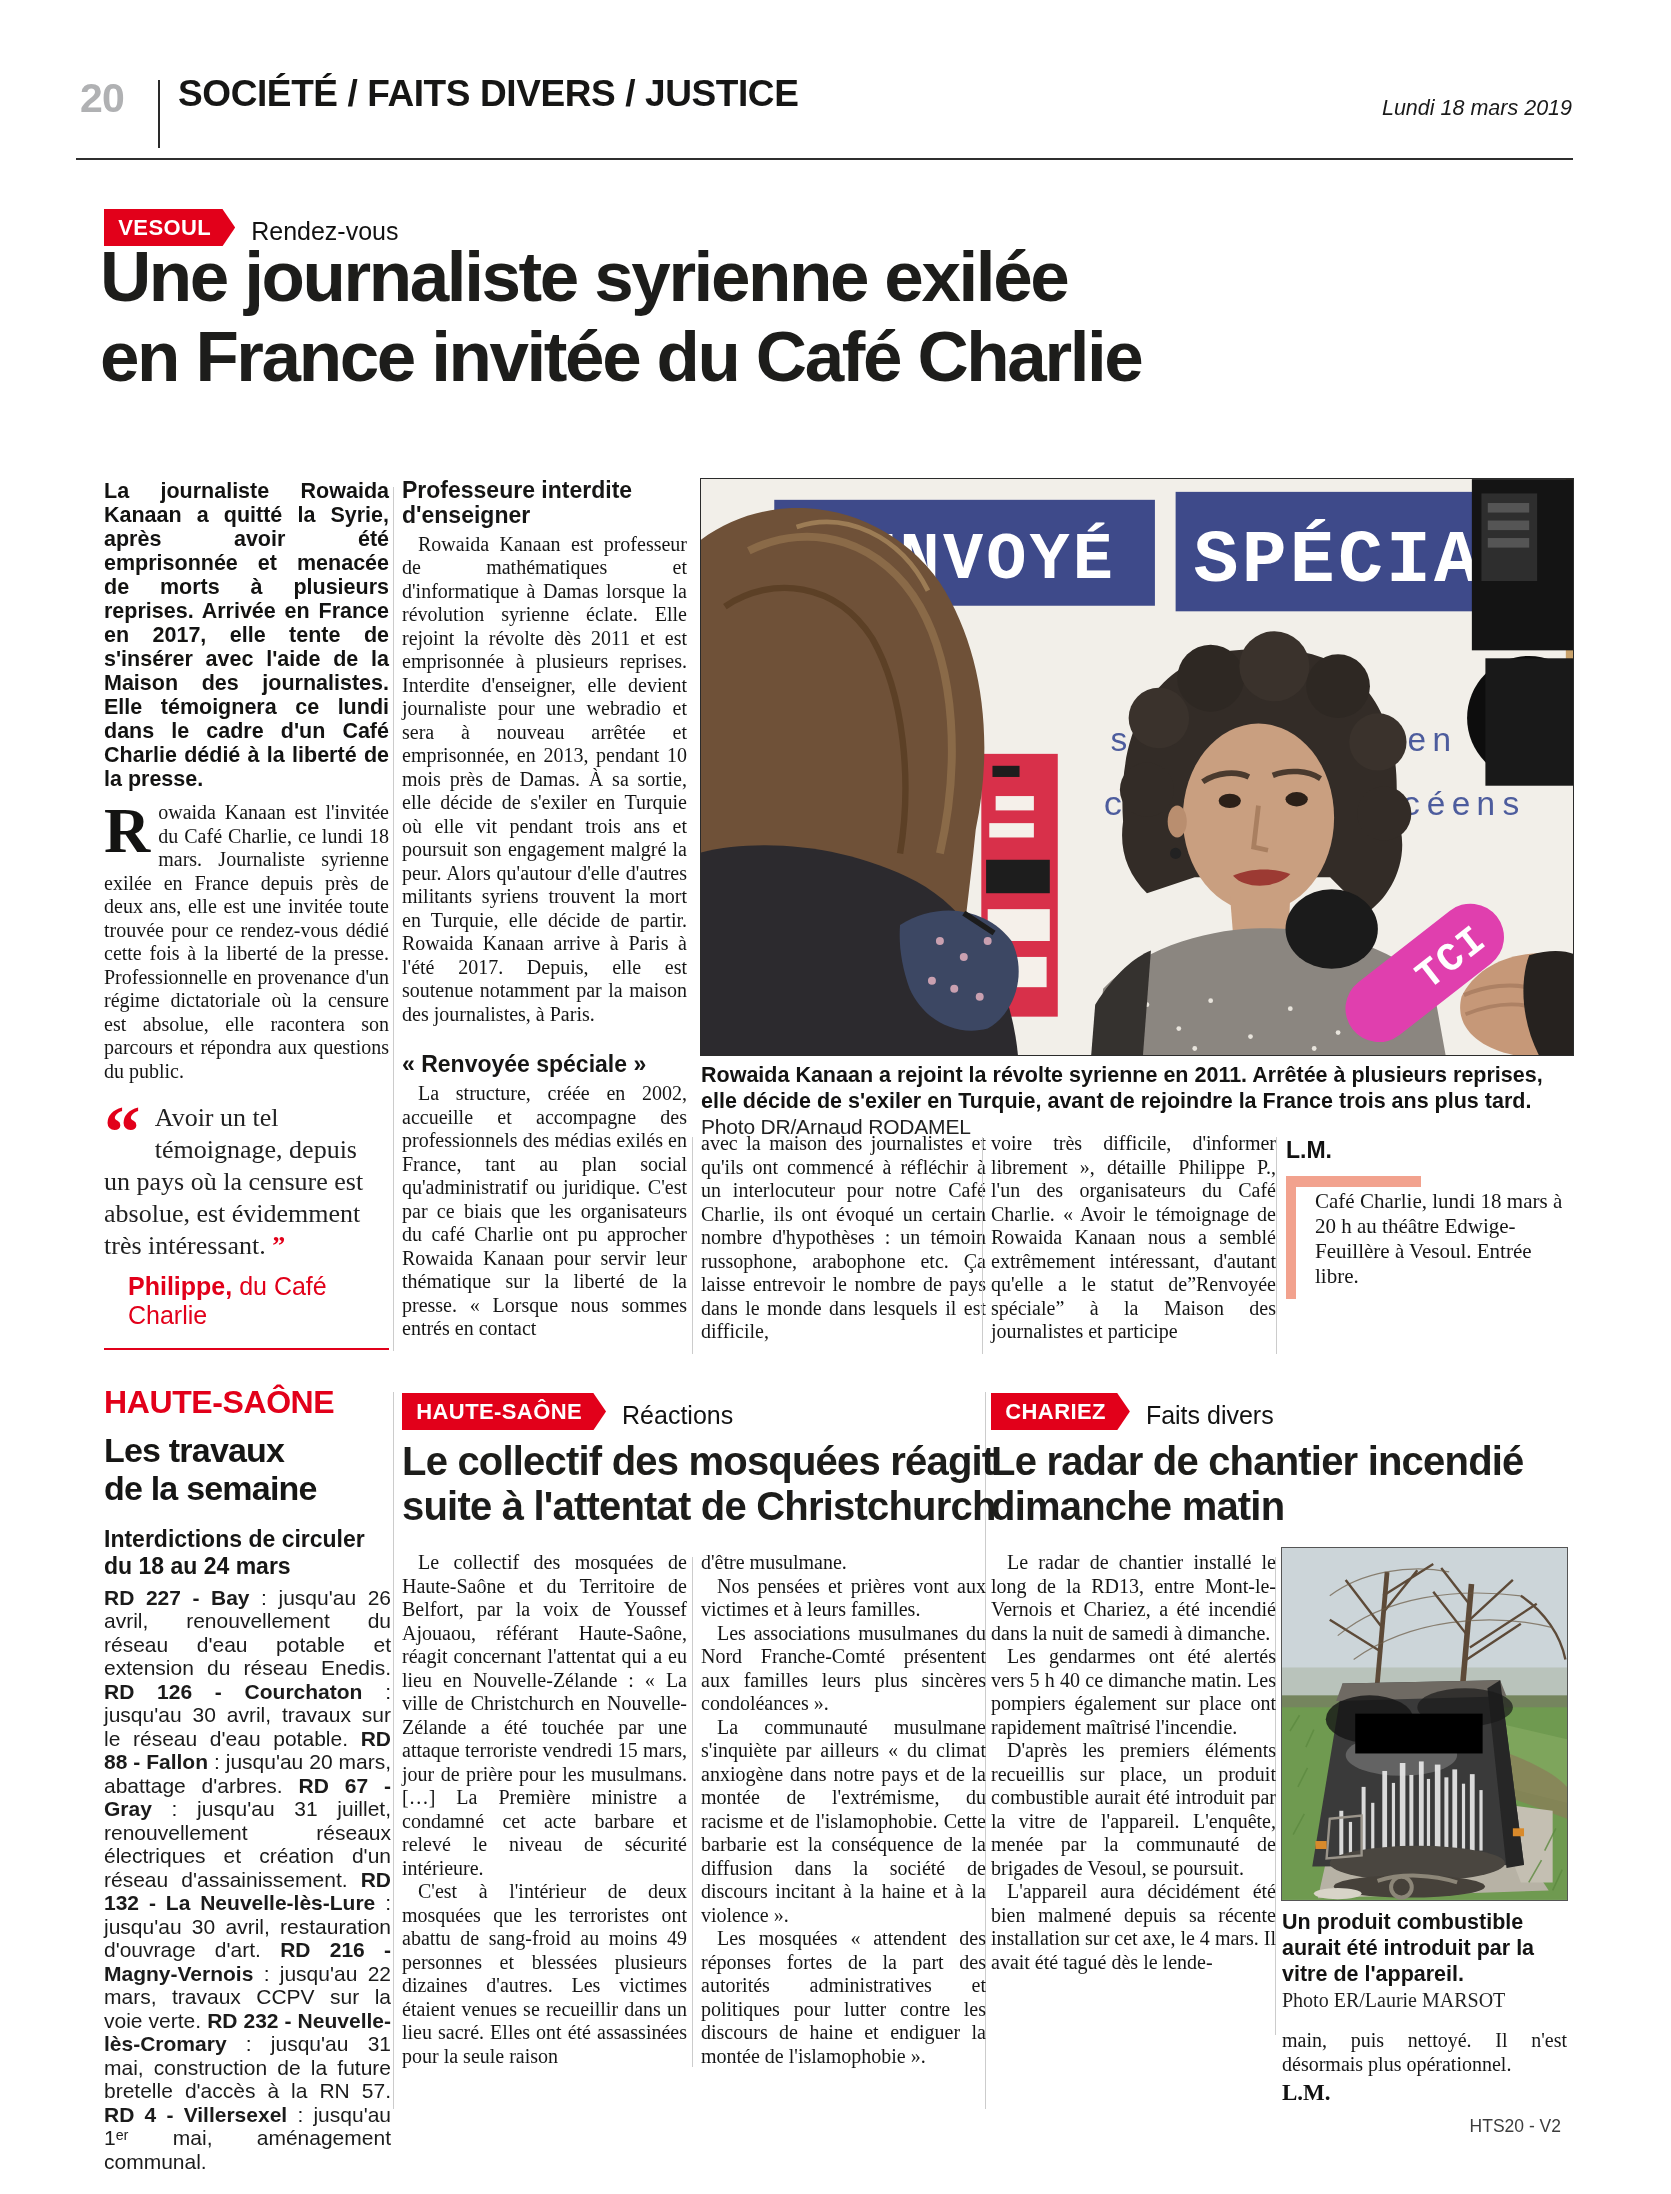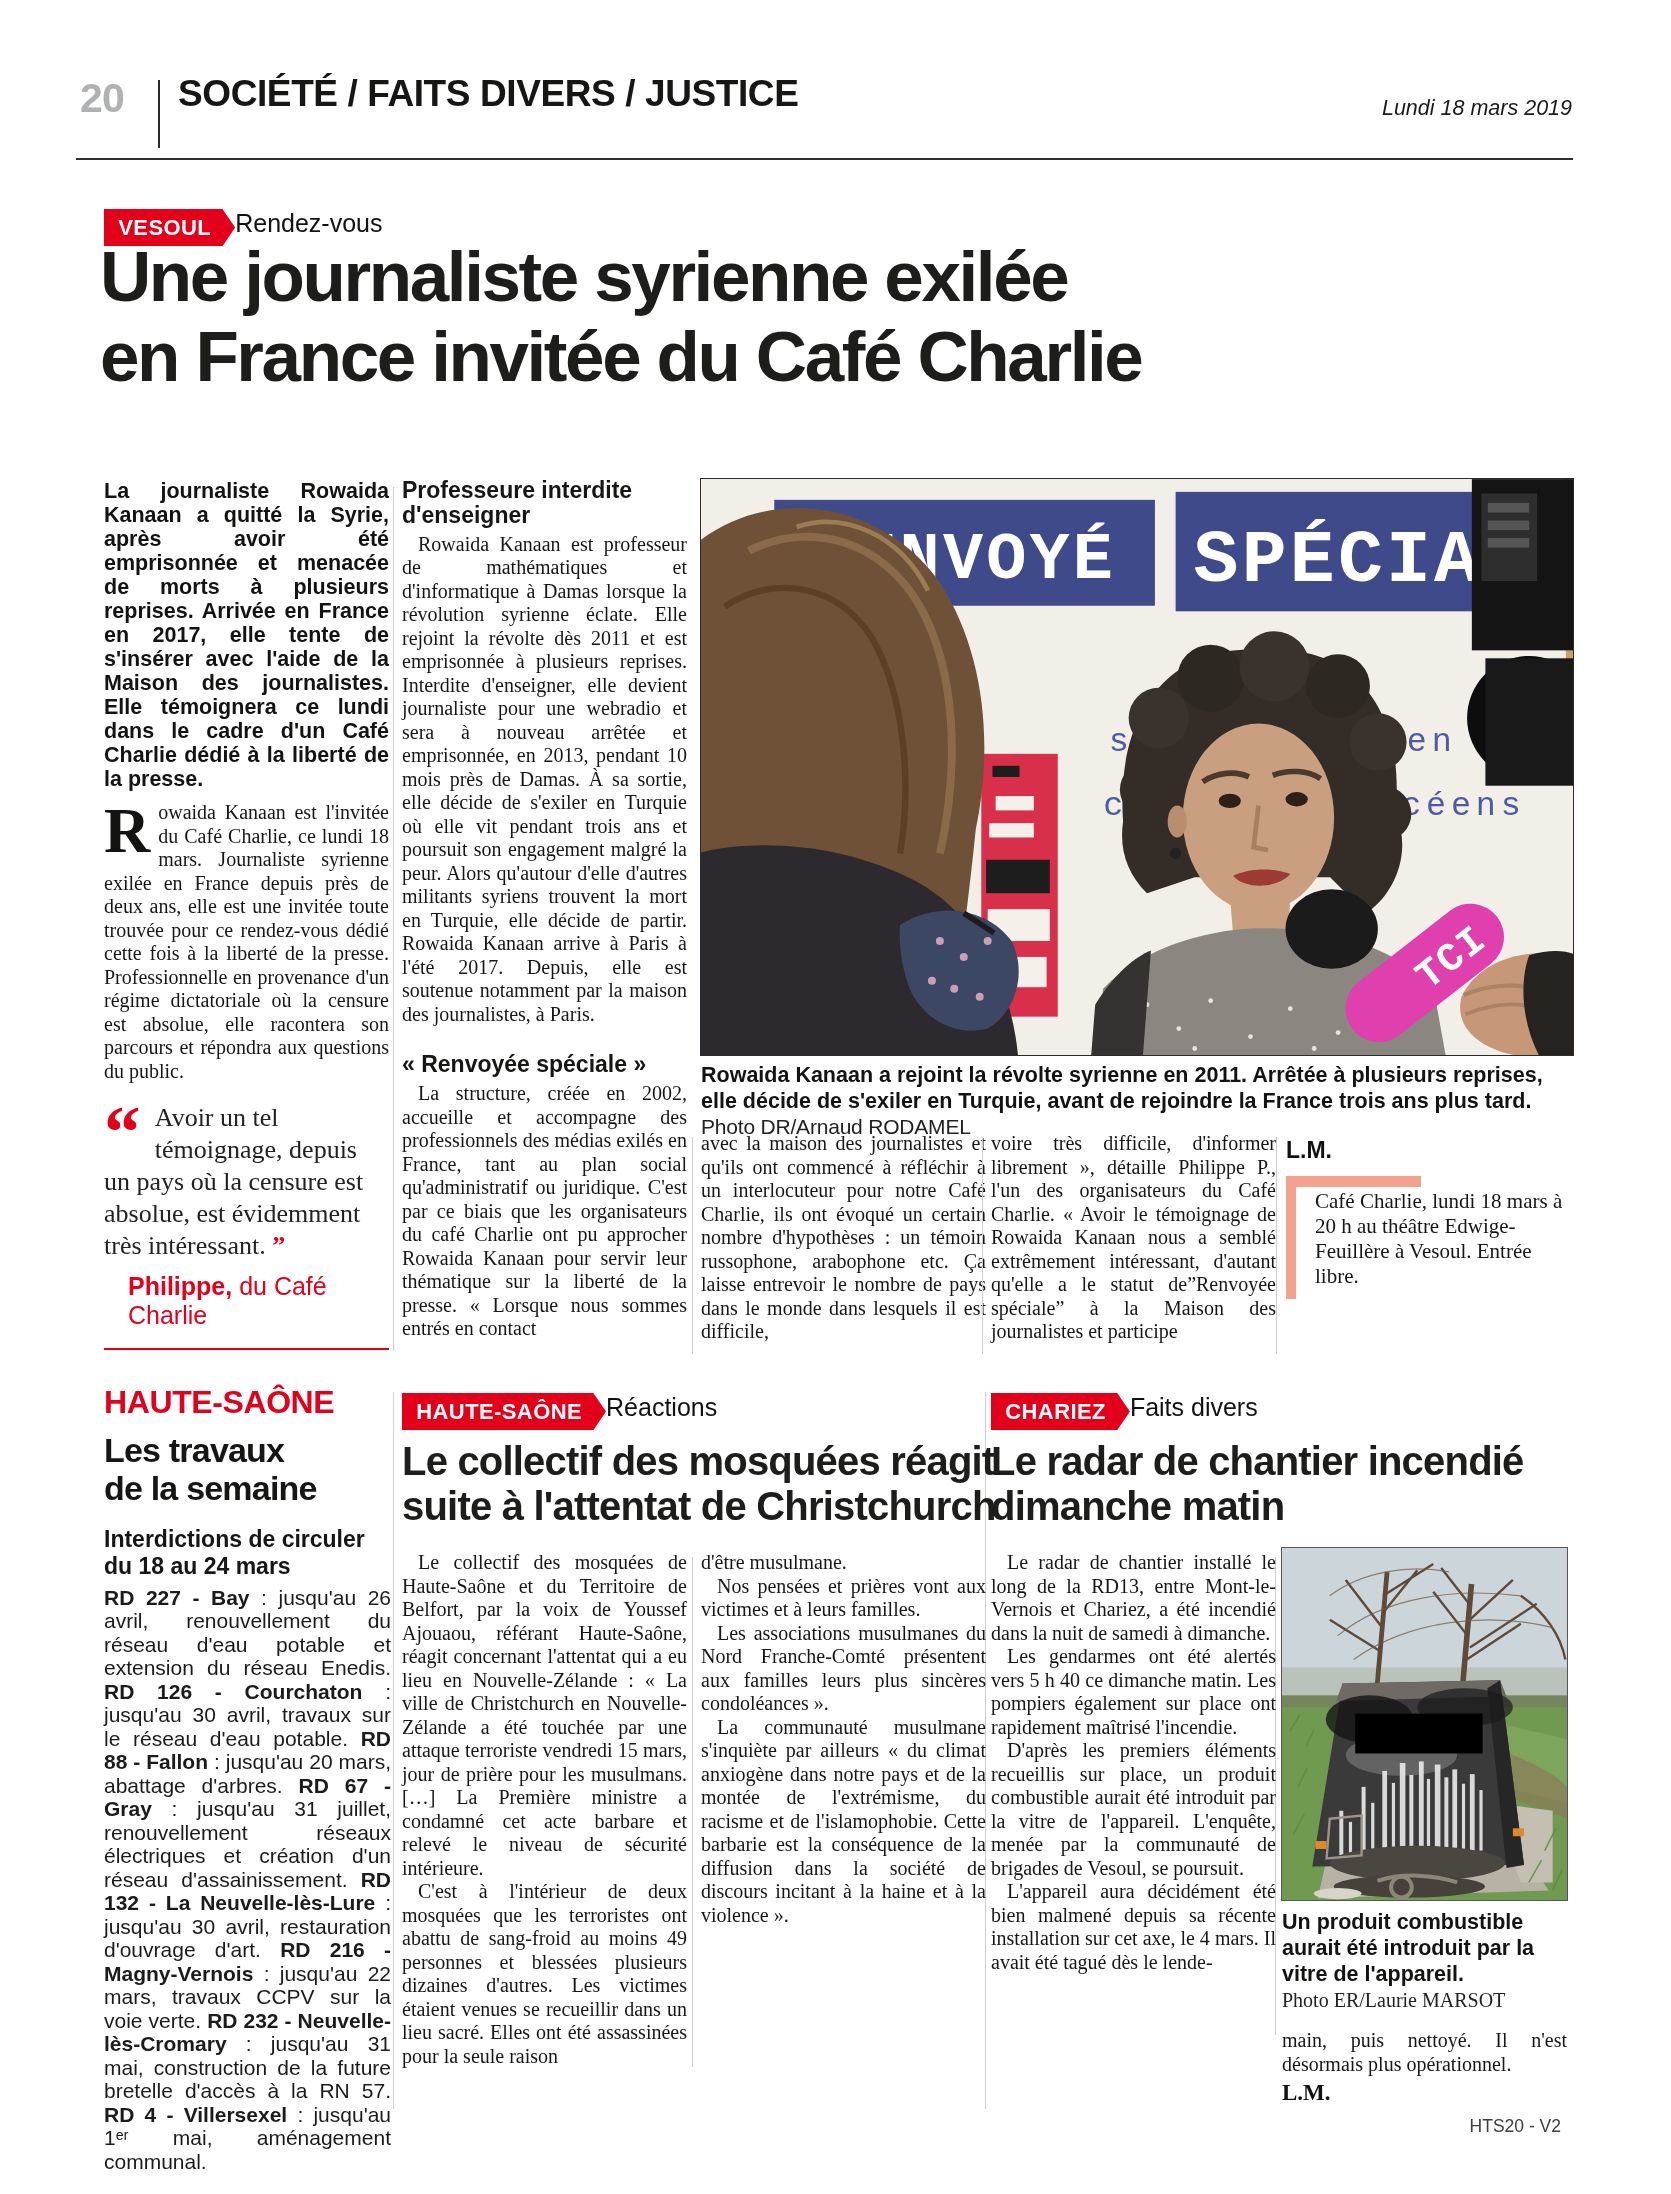--- a/index.html
+++ b/index.html
@@ -8,21 +8,21 @@
   .abs{position:absolute;}
 
   
   .pagenum{left:80px;top:75px;font-size:41px;font-weight:700;color:#b0b1b3;letter-spacing:-0.8px;}
   .hdr-divider{left:158px;top:80px;width:1.6px;height:68px;background:#2a2a2a;}
   .section-title{left:178px;top:73px;font-size:37px;font-weight:800;letter-spacing:-0.4px;color:#161615;}
   .hdr-date{right:100px;top:96px;font-size:21.5px;font-style:italic;color:#1a1a1a;}
   .hdr-rule{left:76px;top:158px;width:1497px;height:2.4px;background:#2f2f2f;}
 
   
-  .tag-row{display:flex;align-items:flex-start;}
+  .tag-row{display:flex;align-items:flex-end;gap:16px;}
   .tag{background:#e2001a;color:#fff;font-weight:700;font-size:22px;letter-spacing:0.4px;
        padding:5.6px 24px 5.6px 14.3px;clip-path:polygon(0 0,calc(100% - 12.7px) 0,100% 50%,calc(100% - 12.7px) 100%,0 100%);}
   .rubric{font-size:25px;color:#111;}
 
   
   .headline{left:100px;top:237px;width:1477px;font-size:71px;line-height:80px;font-weight:700;
             letter-spacing:-2.4px;color:#1d1d1b;}
 
   
   .serif{font-family:"Liberation Serif",serif;font-size:20px;line-height:23.5px;text-align:justify;color:#161616;}
@@ -307,20 +307,21 @@
   <div class="abs m-headline">Le collectif des mosquées réagit suite à l'attentat de Christchurch</div>
   <div class="abs m-col1 serif">
     <p>Le collectif des mosquées de Haute-Saône et du Territoire de Belfort, par la voix de Youssef Ajouaou, référant Haute-Saône, réagit concernant l'attentat qui a eu lieu en Nouvelle-Zélande : « La ville de Christchurch en Nouvelle-Zélande a été touchée par une attaque terroriste vendredi 15 mars, jour de prière pour les musulmans. […] La Première ministre a condamné cet acte barbare et relevé le niveau de sécurité intérieure.</p>
     <p>C'est à l'intérieur de deux mosquées que les terroristes ont abattu de sang-froid au moins 49 personnes et blessées plusieurs dizaines d'autres. Les victimes étaient venues se recueillir dans un lieu sacré. Elles ont été assassinées pour la seule raison</p>
   </div>
   <div class="abs m-col2 serif">
     <p class="noindent">d'être musulmane.</p>
     <p>Nos pensées et prières vont aux victimes et à leurs familles.</p>
     <p>Les associations musulmanes du Nord Franche-Comté présentent aux familles leurs plus sincères condoléances ».</p>
     <p>La communauté musulmane s'inquiète par ailleurs « du climat anxiogène dans notre pays et de la montée de l'extrémisme, du racisme et de l'islamophobie. Cette barbarie est la conséquence de la diffusion dans la société de discours incitant à la haine et à la violence ».</p>
+    <p>Les mosquées « attendent des réponses fortes de la part des autorités administratives et politiques pour lutter contre les discours de haine et endiguer la montée de l'islamophobie ».</p>
   </div>
 
   <div class="abs tag-row r-tagrow">
     <span class="tag">CHARIEZ</span>
     <span class="rubric">Faits divers</span>
   </div>
   <div class="abs r-headline">Le radar de chantier incendié dimanche matin</div>
   <div class="abs r-col1 serif">
     <p>Le radar de chantier installé le long de la RD13, entre Mont-le-Vernois et Chariez, a été incendié dans la nuit de samedi à dimanche.</p>
     <p>Les gendarmes ont été alertés vers 5 h 40 ce dimanche matin. Les pompiers également sur place ont rapidement maîtrisé l'incendie.</p>

